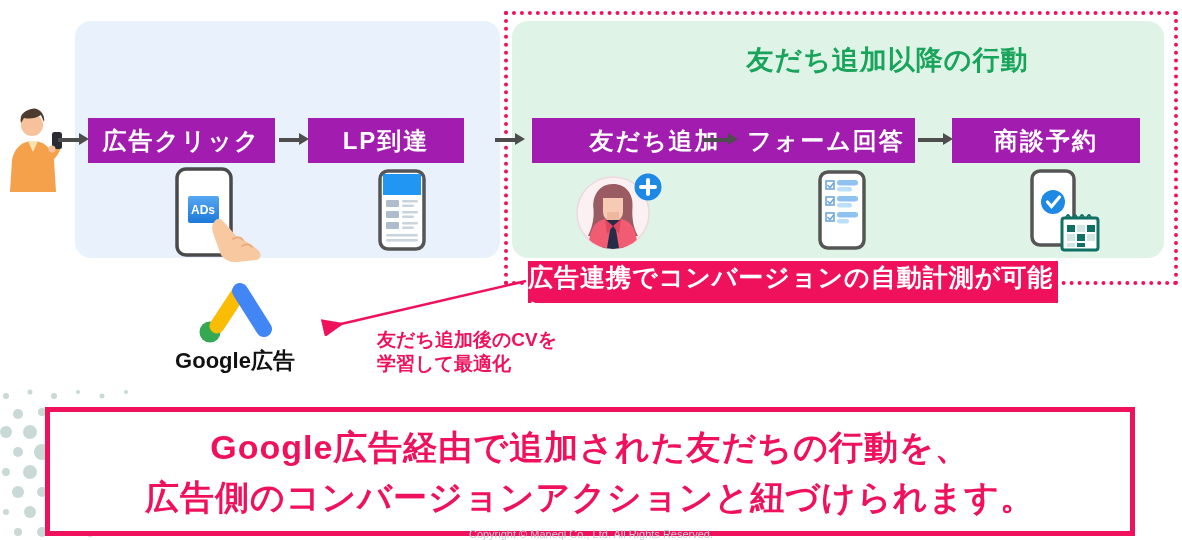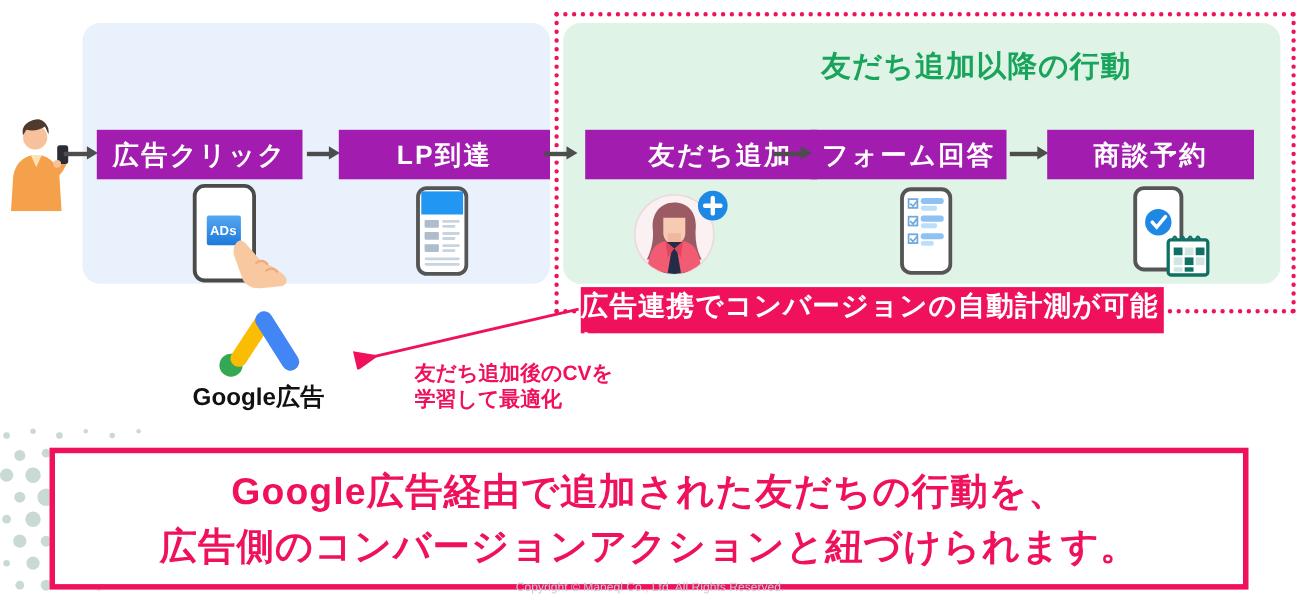--- a/index.html
+++ b/index.html
@@ -91,21 +91,21 @@
     <circle cx="30" cy="19" r="11" fill="#F7C29B"></circle>
     <path d="M19,16 a11,11 0 0 1 22,-1 l-1,-5 a12,10 0 0 0 -20,0 Z" fill="#4F3A2E"></path>
     <path d="M19,17 q-2,-8 5,-12 q10,-6 16,2 q3,4 2,9 l-3,-7 q-8,5 -17,3 Z" fill="#4F3A2E"></path>
     <rect x="50" y="26" width="10" height="17" rx="2.5" fill="#2C2C34"></rect>
     <circle cx="50" cy="43" r="3.5" fill="#F7C29B"></circle>
   </svg>
 
   <div class="abs step" style="left:88px;width:187px;">
     <span>広告クリック</span>
   </div>
-  <div class="abs step" style="left:308px;width:192px;justify-content:center;">
+  <div class="abs step" style="left:308px;width:156px;justify-content:center;">
     <span>LP到達</span>
   </div>
   <div class="abs step" style="left:532px;width:176px;padding-left:35px;">
     <span>友だち追加</span>
   </div>
   <div class="abs step" style="left:737px;width:178px;">
     <span>フォーム回答</span>
   </div>
   <div class="abs step" style="left:952px;width:188px;">
     <span>商談予約</span>

